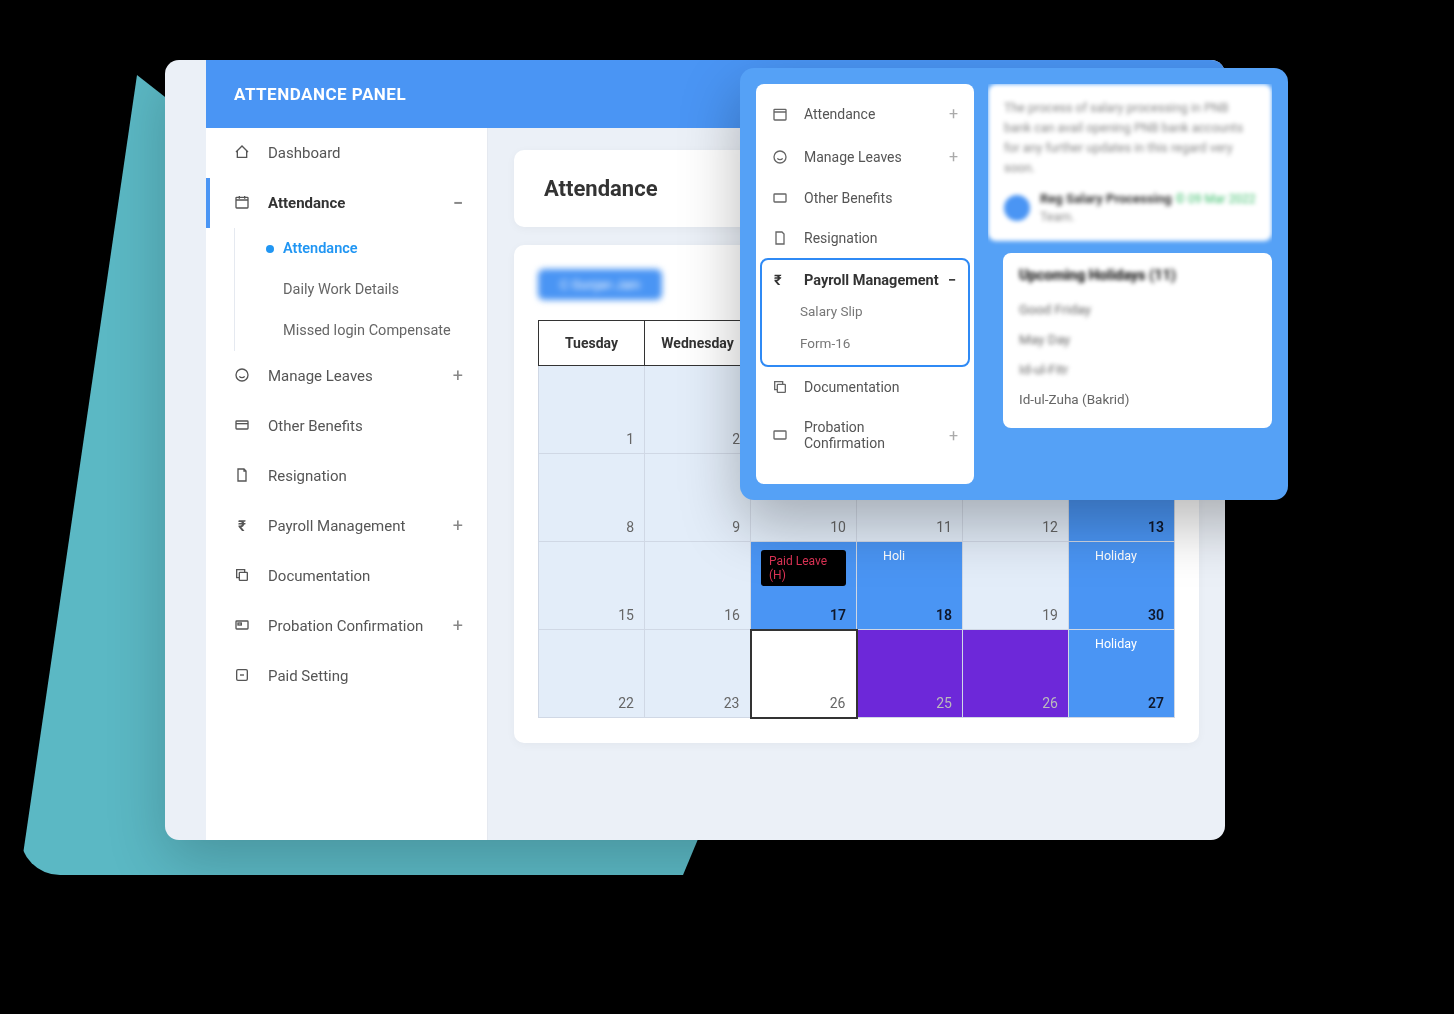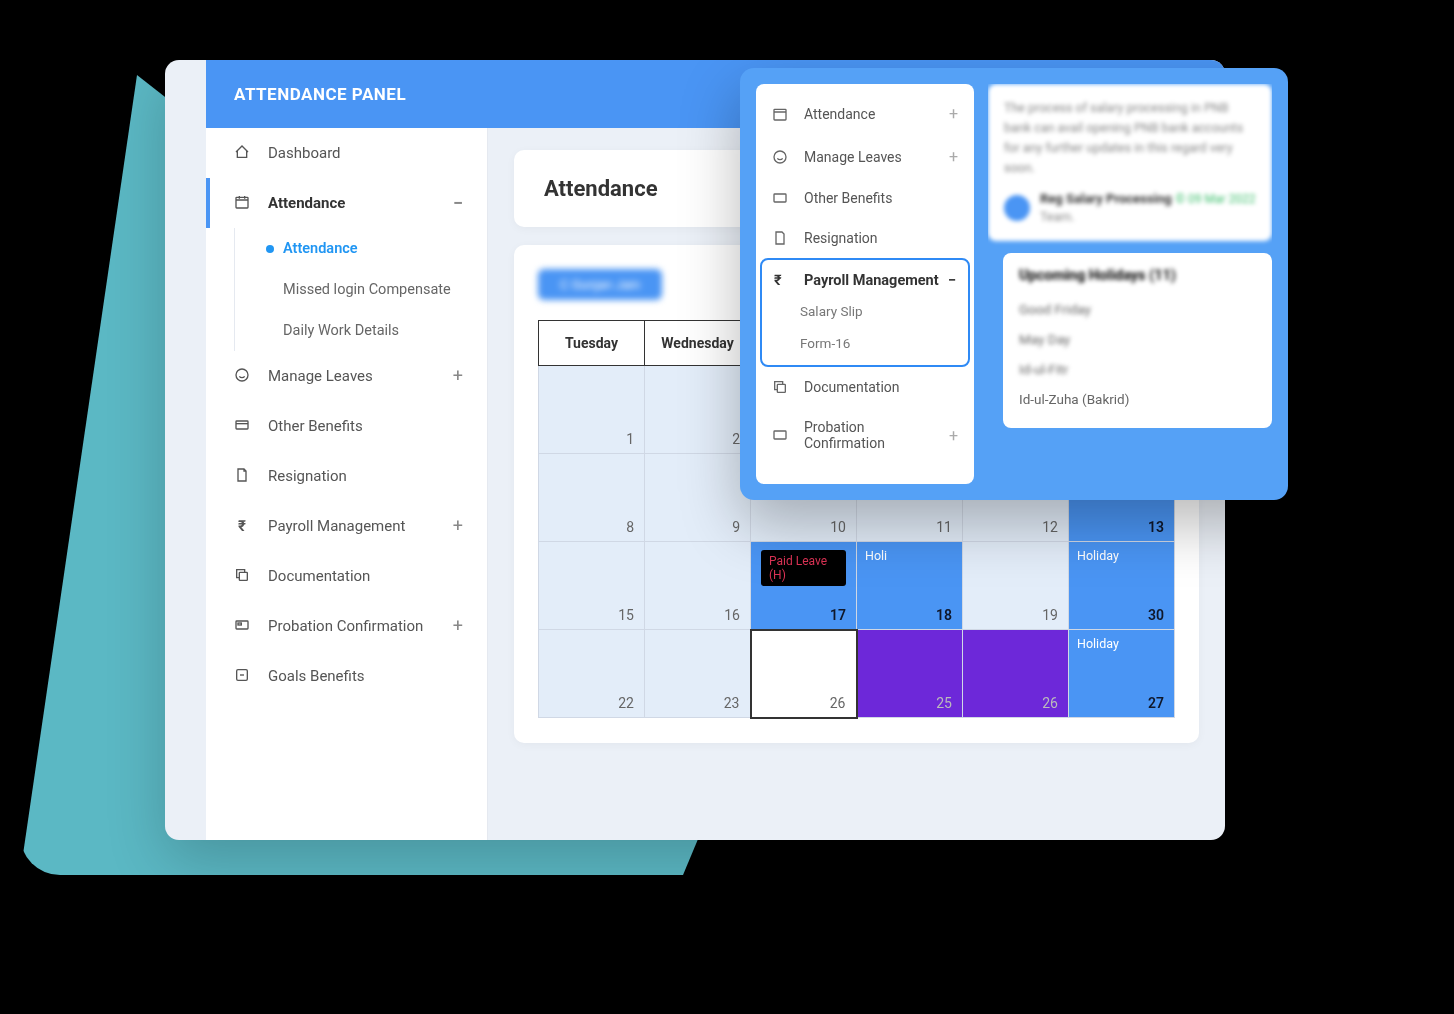--- a/index.html
+++ b/index.html
@@ -61,21 +61,21 @@
 .calendar-card { background: #fff; border-radius: 10px; padding: 24px; box-shadow: 0 2px 10px rgba(0,0,0,0.04); }
 .blur-chip { display: inline-block; background: #4a95f4; color: #fff; padding: 8px 22px; border-radius: 6px; font-size: 13px; filter: blur(3px); margin-bottom: 20px; }
 
 .cal-table { width: 100%; border-collapse: collapse; table-layout: fixed; }
 .cal-head th { border: 1px solid #333; padding: 14px 8px; font-size: 14px; font-weight: 700; color: #333; background: #fff; }
 .cal-body td { border: 1px solid #d0d8e5; height: 88px; vertical-align: top; padding: 6px 10px; position: relative; font-size: 14px; }
 .cal-body td .daynum { position: absolute; bottom: 6px; right: 10px; color: #666; font-size: 14px; }
 .cal-body td.past { background: #e3edf9; }
 .cal-body td.holi { background: #4a95f4; color: #fff; }
 .cal-body td.holi .daynum { color: #0f172a; font-weight: 600; }
-.cal-body td.holi .tag { position: absolute; top: 6px; left: 8px; font-size: 12.5px; color: #fff; }
+.cal-body td.holi .tag { position: absolute; top: 6px; left: 26px; font-size: 12.5px; color: #fff; }
 .cal-body td.today { border: 2px solid #333; }
 .cal-body td.future { background: #6d28d9; }
 .cal-body td.future .daynum { color: #bbb; }
 .pl-chip { display: inline-block; background: #000000; color: #d35; padding: 4px 8px; font-size: 12px; border-radius: 3px; margin-top: 2px; }
 
 
 .popup {
   position: absolute;
   left: 740px; top: 68px;
   width: 548px; height: 432px;
@@ -136,22 +136,22 @@
             <svg viewBox="0 0 24 24" fill="none" stroke="currentColor" stroke-width="2">
               <rect x="3" y="5" width="18" height="16" rx="1"></rect>
               <path d="M3 9h18M8 3v4M16 3v4"></path>
             </svg>
           </span>
         <span>Attendance</span>
         <span class="expander">−</span>
       </div>
       <div class="sub-items">
         <div class="sub-item selected">Attendance</div>
+        <div class="sub-item">Daily Work Details</div>
         <div class="sub-item">Missed login Compensate</div>
-        <div class="sub-item">Daily Work Details</div>
       </div>
       <div class="nav-item">
         <span class="icon">
             <svg viewBox="0 0 24 24" fill="none" stroke="currentColor" stroke-width="2">
               <circle cx="12" cy="12" r="9"></circle>
               <path d="M8 14s1.5 2 4 2 4-2 4-2M9 9h.01M15 9h.01"></path>
             </svg>
           </span>
         <span>Manage Leaves</span>
         <span class="expander">+</span>
@@ -198,21 +198,21 @@
         <span>Probation Confirmation</span>
         <span class="expander">+</span>
       </div>
       <div class="nav-item">
         <span class="icon">
             <svg viewBox="0 0 24 24" fill="none" stroke="currentColor" stroke-width="2">
               <rect x="4" y="4" width="16" height="16" rx="2"></rect>
               <path d="M9 12h6"></path>
             </svg>
           </span>
-        <span>Goals Benefits</span>
+        <span>Paid Setting</span>
       </div>
     </div>
 
     <div class="content">
       <div class="page-card">
         <div class="page-title">Attendance</div>
       </div>
       <div class="calendar-card">
         <span class="blur-chip">C Gunjan Jain</span>
         <table class="cal-table">

